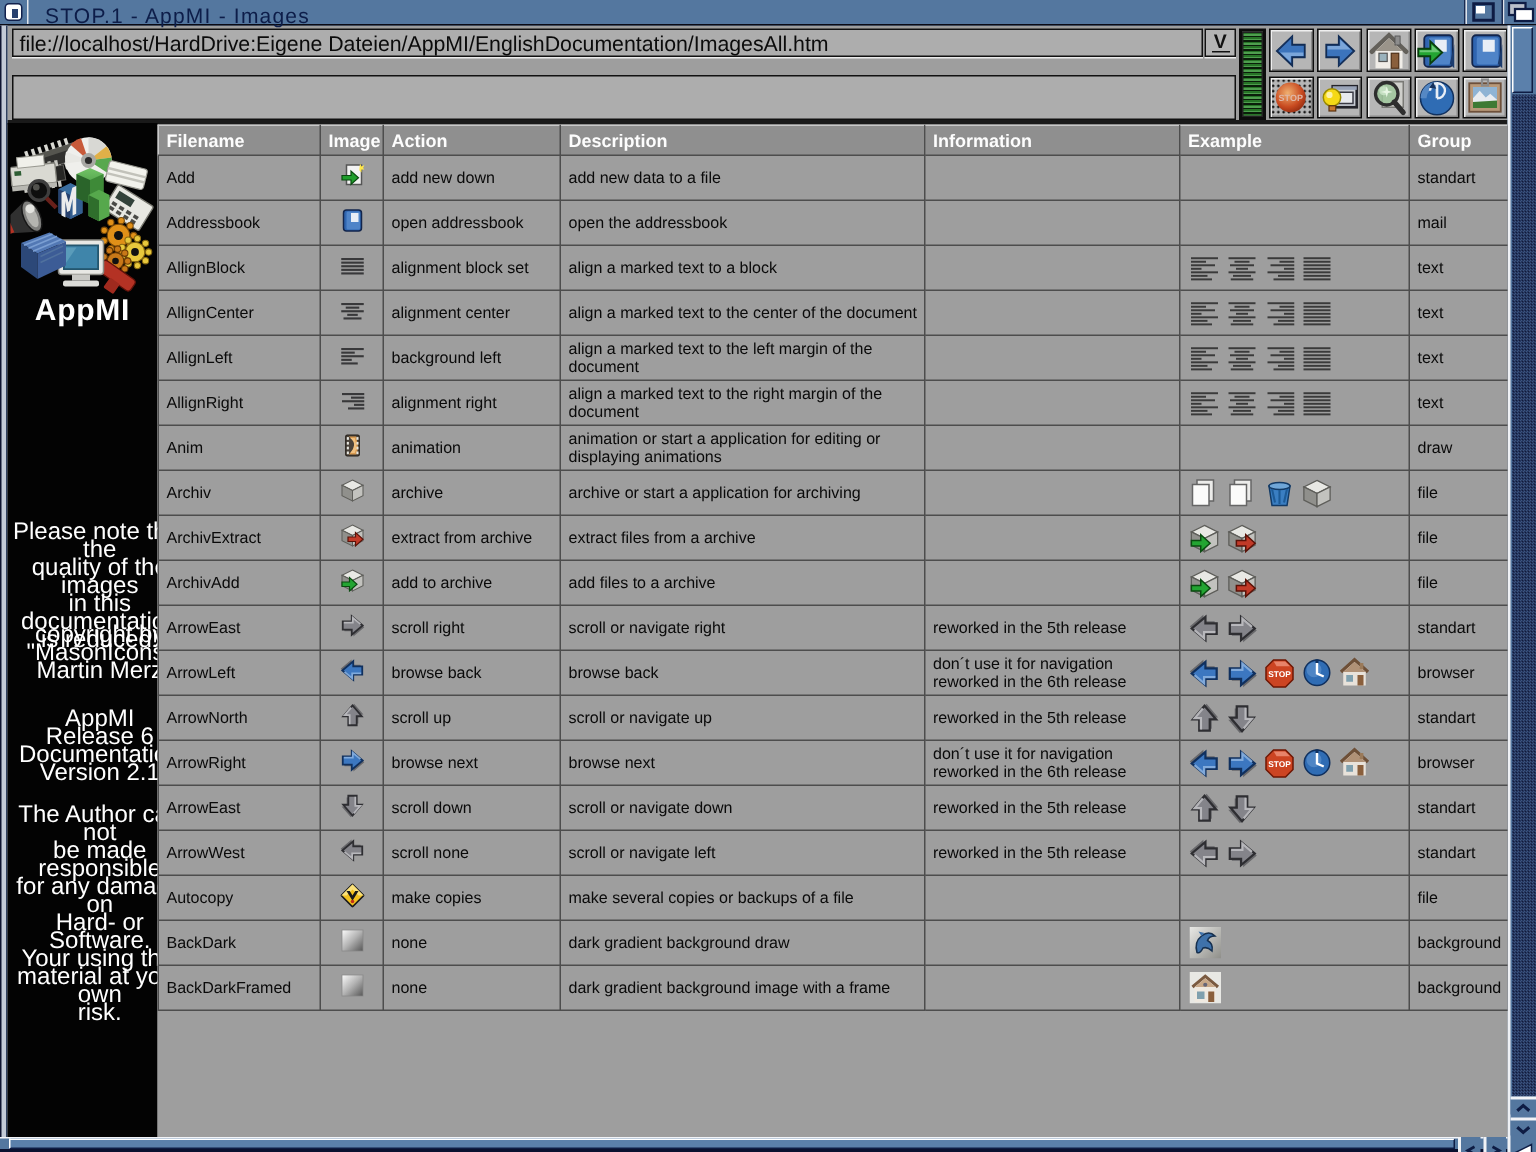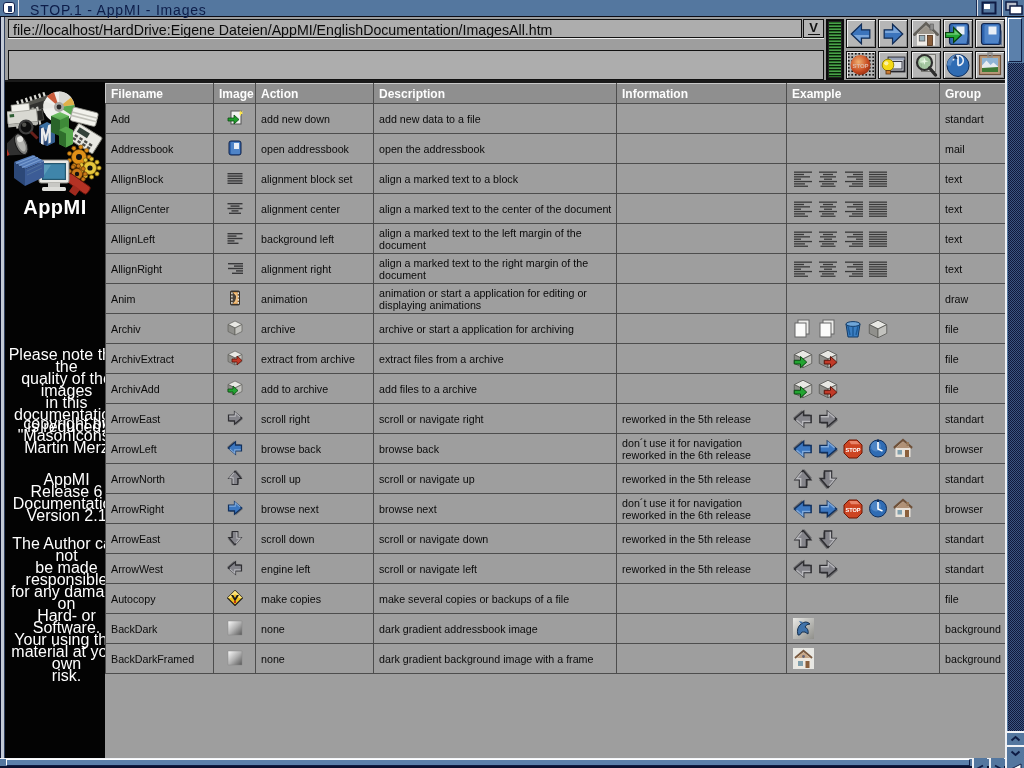--- a/index.html
+++ b/index.html
@@ -860,21 +860,21 @@
         </tr>
         <tr>
           <td>ArrowWest</td>
           <td class="ic"><svg width="16" height="16" viewBox="0 0 16 16">
               <g transform="translate(8.0,8.0) rotate(180) scale(1.0) translate(-8,-8)">
                 <path d="M1.5 5.2 L7.5 5.2 L7.5 1.8 L14.8 8 L7.5 14.2 L7.5 10.8 L1.5 10.8 Z" fill="#3c3c42" opacity="0.55" transform="translate(1.1,1.1)"></path>
                 <path d="M1.5 5.2 L7.5 5.2 L7.5 1.8 L14.8 8 L7.5 14.2 L7.5 10.8 L1.5 10.8 Z" fill="#84848a" stroke="#2e2e32" stroke-width="1.2"></path>
                 <path d="M2.2 6.1 L8.2 6.1 L8.2 2.8 L13.3 7.1" fill="none" stroke="#bcbcc0" stroke-width="1.2" opacity="0.95"></path>
               </g>
             </svg></td>
-          <td>engine left</td>
+          <td>scroll none</td>
           <td>scroll or navigate left</td>
           <td>reworked in the 5th release</td>
           <td class="ex"><svg width="20" height="20" viewBox="0 0 20 20">
               <g transform="translate(10.0,10.0) rotate(180) scale(1.25) translate(-8,-8)">
                 <path d="M1.5 5.2 L7.5 5.2 L7.5 1.8 L14.8 8 L7.5 14.2 L7.5 10.8 L1.5 10.8 Z" fill="#3c3c42" opacity="0.55" transform="translate(1.1,1.1)"></path>
                 <path d="M1.5 5.2 L7.5 5.2 L7.5 1.8 L14.8 8 L7.5 14.2 L7.5 10.8 L1.5 10.8 Z" fill="#84848a" stroke="#2e2e32" stroke-width="1.2"></path>
                 <path d="M2.2 6.1 L8.2 6.1 L8.2 2.8 L13.3 7.1" fill="none" stroke="#bcbcc0" stroke-width="1.2" opacity="0.95"></path>
               </g>
             </svg><svg width="20" height="20" viewBox="0 0 20 20">
               <g transform="translate(10.0,10.0) rotate(0) scale(1.25) translate(-8,-8)">
@@ -905,21 +905,21 @@
               <defs>
                 <linearGradient id="gd21" x1="0" y1="0" x2="1" y2="1">
                   <stop offset="0" stop-color="#fcfcfc"></stop>
                   <stop offset="0.5" stop-color="#b2b2b2"></stop>
                   <stop offset="1" stop-color="#565656"></stop>
                 </linearGradient>
               </defs>
               <rect x="1" y="1" width="14" height="14" fill="url(#gd21)" stroke="#888" stroke-width="0.5"></rect>
             </svg></td>
           <td>none</td>
-          <td>dark gradient addressbook image</td>
+          <td>dark gradient background draw</td>
           <td></td>
           <td class="ex"><svg width="21" height="21" viewBox="0 0 21 21">
               <defs>
                 <linearGradient id="dg121" x1="0" y1="0" x2="1" y2="1">
                   <stop offset="0" stop-color="#e9e9e6"></stop>
                   <stop offset="1" stop-color="#8f8f8a"></stop>
                 </linearGradient>
               </defs>
               <rect x="0" y="0" width="21" height="21" fill="url(#dg121)"></rect>
               <path d="M5 17 Q3 10 8 6 Q13 2 17 6 Q13 6 12 9 Q16 11 15 16 Q12 13 9 14 Q7 18 5 17 Z" fill="#3f72aa" stroke="#16304f" stroke-width="1"></path>

